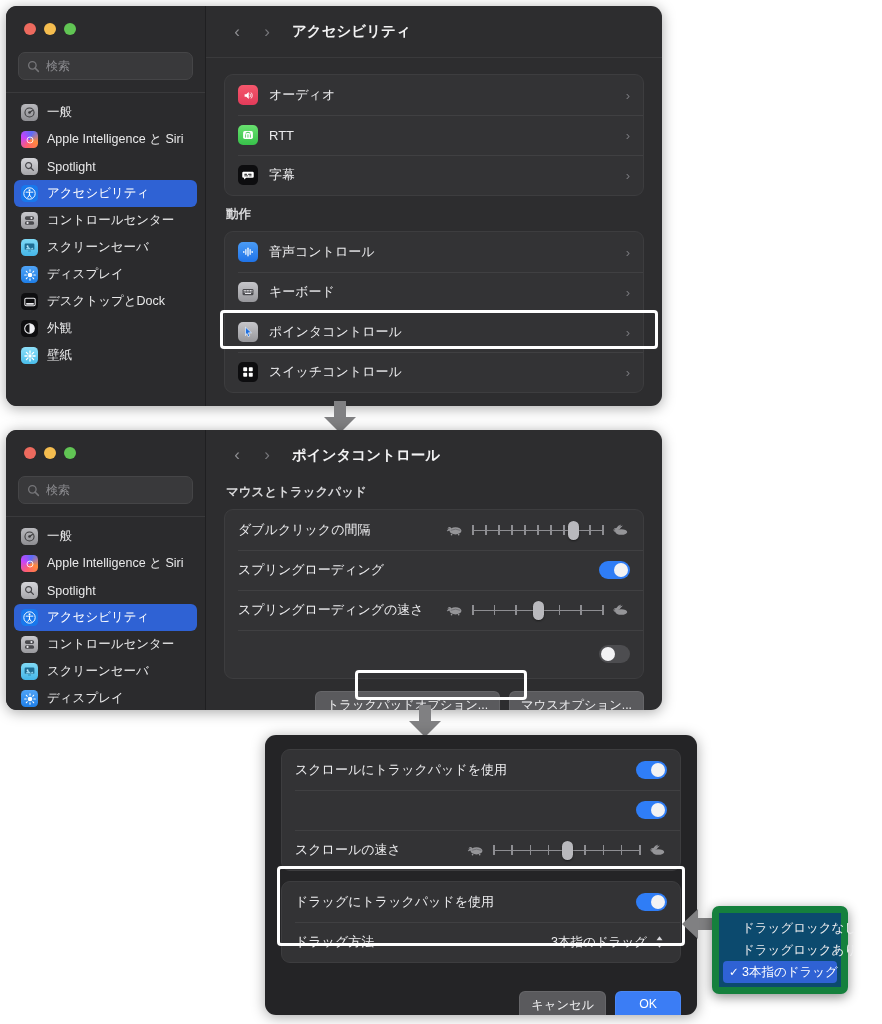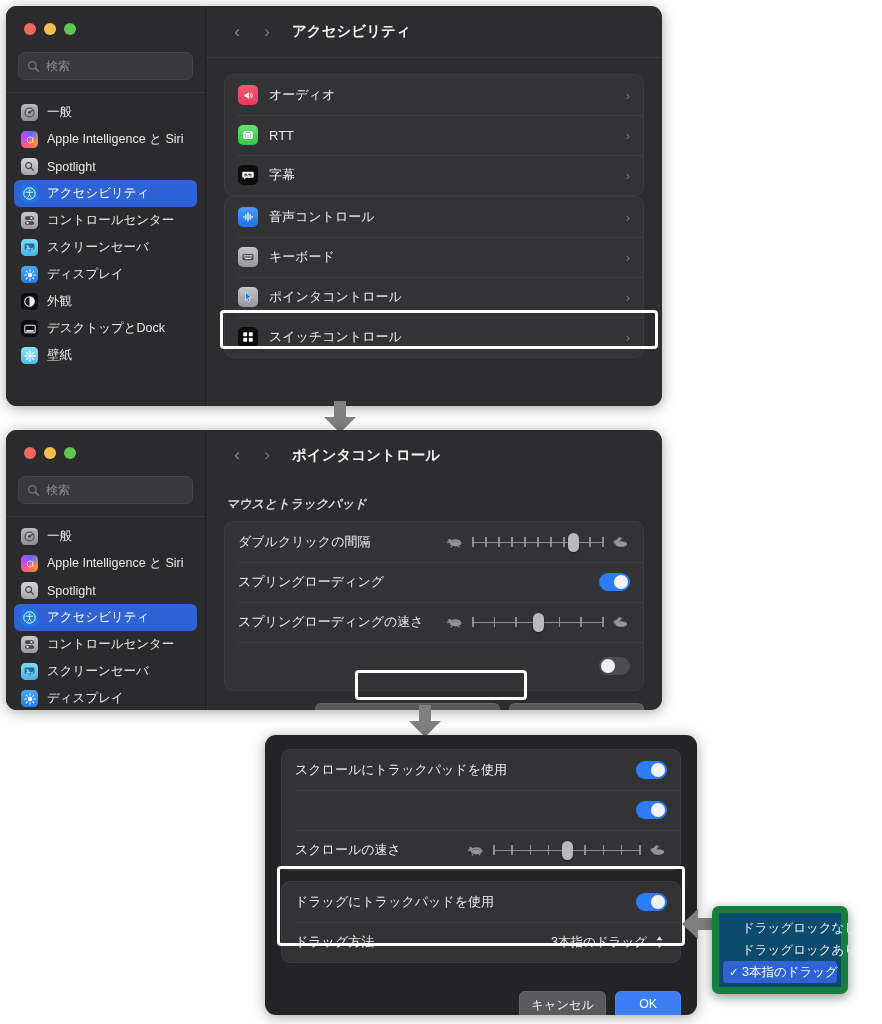--- a/index.html
+++ b/index.html
@@ -278,35 +278,35 @@
                   <line x1="13.9" y1="13.9" x2="15.4" y2="15.4"></line>
                   <line x1="4.6" y1="15.4" x2="6.1" y2="13.9"></line>
                   <line x1="13.9" y1="6.1" x2="15.4" y2="4.6"></line>
                 </g>
               </svg>
             </span>
             <span>ディスプレイ</span>
           </div>
           <div class="navitem">
             <span class="ico" style="background: rgb(14, 14, 16);">
+              <svg viewBox="0 0 20 20" width="14" height="14">
+                <rect x="2.6" y="4.6" width="14.8" height="10.8" rx="1.8" fill="none" stroke="#e9e9ec" stroke-width="1.5"></rect>
+                <rect x="4.4" y="11.4" width="11.2" height="2.4" rx="0.9" fill="#e9e9ec"></rect>
+              </svg>
+            </span>
+            <span>デスクトップとDock</span>
+          </div>
+          <div class="navitem">
+            <span class="ico" style="background: rgb(14, 14, 16);">
               <svg viewBox="0 0 20 20" width="15" height="15">
                 <circle cx="10" cy="10" r="6.4" fill="none" stroke="#f0f0f3" stroke-width="1.4"></circle>
                 <path d="M10 3.6 A6.4 6.4 0 0 1 10 16.4 Z" fill="#f0f0f3"></path>
               </svg>
             </span>
             <span>外観</span>
-          </div>
-          <div class="navitem">
-            <span class="ico" style="background: rgb(14, 14, 16);">
-              <svg viewBox="0 0 20 20" width="14" height="14">
-                <rect x="2.6" y="4.6" width="14.8" height="10.8" rx="1.8" fill="none" stroke="#e9e9ec" stroke-width="1.5"></rect>
-                <rect x="4.4" y="11.4" width="11.2" height="2.4" rx="0.9" fill="#e9e9ec"></rect>
-              </svg>
-            </span>
-            <span>デスクトップとDock</span>
           </div>
           <div class="navitem">
             <span class="ico" style="background: linear-gradient(rgb(143, 224, 250), rgb(73, 189, 234));">
               <svg viewBox="0 0 20 20" width="14" height="14">
                 <g fill="#fff">
                   <circle cx="10" cy="10" r="2.4"></circle>
                   <g>
                     <rect x="9.1" y="1.8" width="1.8" height="5" rx="0.9"></rect>
                     <rect x="9.1" y="13.2" width="1.8" height="5" rx="0.9"></rect>
                     <rect x="1.8" y="9.1" width="5" height="1.8" rx="0.9"></rect>
@@ -373,20 +373,21 @@
                     <rect x="10" y="8.2" width="5.2" height="1.3" rx="0.6"></rect>
                     <rect x="4.6" y="10.6" width="5.8" height="1.3" rx="0.6"></rect>
                     <rect x="11.6" y="10.6" width="3.6" height="1.3" rx="0.6"></rect>
                   </g>
                 </svg>
               </span>
               <div class="label">字幕</div>
               <div class="disclosure">›</div>
             </div>
           </div>
+        <div class="group-label">動作</div>
         <div class="card" id="w1motor">
             <div class="row">
               <span class="appicon" style="background: linear-gradient(rgb(74, 155, 245), rgb(31, 115, 232));">
                 <svg viewBox="0 0 20 20" width="14" height="14">
                   <g fill="#fff">
                     <rect x="3.2" y="8.4" width="1.7" height="3.2" rx="0.85"></rect>
                     <rect x="6.1" y="5.8" width="1.7" height="8.4" rx="0.85"></rect>
                     <rect x="9.1" y="3.6" width="1.8" height="12.8" rx="0.9"></rect>
                     <rect x="12.2" y="5.8" width="1.7" height="8.4" rx="0.85"></rect>
                     <rect x="15.1" y="8.4" width="1.7" height="3.2" rx="0.85"></rect>
@@ -550,21 +551,21 @@
         </div>
     </div>
 
     <div class="content">
       <div class="titlebar" style="border-bottom:none; height:50px;">
         <div class="chev-btn">‹</div>
         <div class="chev-btn dim">›</div>
         <div class="win-title">ポインタコントロール</div>
       </div>
       <div class="pane-body" style="padding-top:0;">
-        <div class="group-label" style="margin-top:16px;font-style:italic;">マウスとトラックパッド</div>
+        <div class="group-label" style="margin-top:4px;">マウスとトラックパッド</div>
         <div class="card">
 
           <div class="row">
             <div class="label">ダブルクリックの間隔</div>
             <div class="slider">
               <svg class="endico" viewBox="0 0 24 16">
                 <ellipse cx="12" cy="9" rx="7.5" ry="4.6" fill="#b6b6ba"></ellipse>
                 <path d="M4.5 9 Q3 7.5 1.6 8.2 Q0.6 8.8 1.4 9.6" fill="#b6b6ba"></path>
                 <circle cx="4.4" cy="6.6" r="2.3" fill="#b6b6ba"></circle>
                 <circle cx="3.6" cy="6.2" r="0.7" fill="#4a4a4c"></circle>

